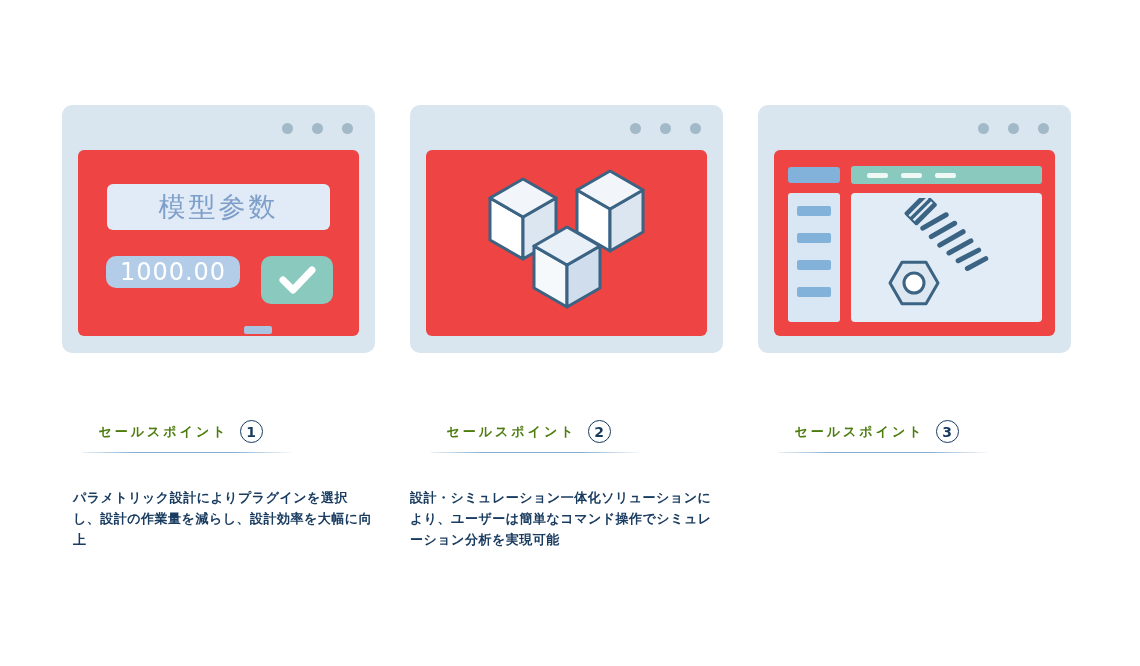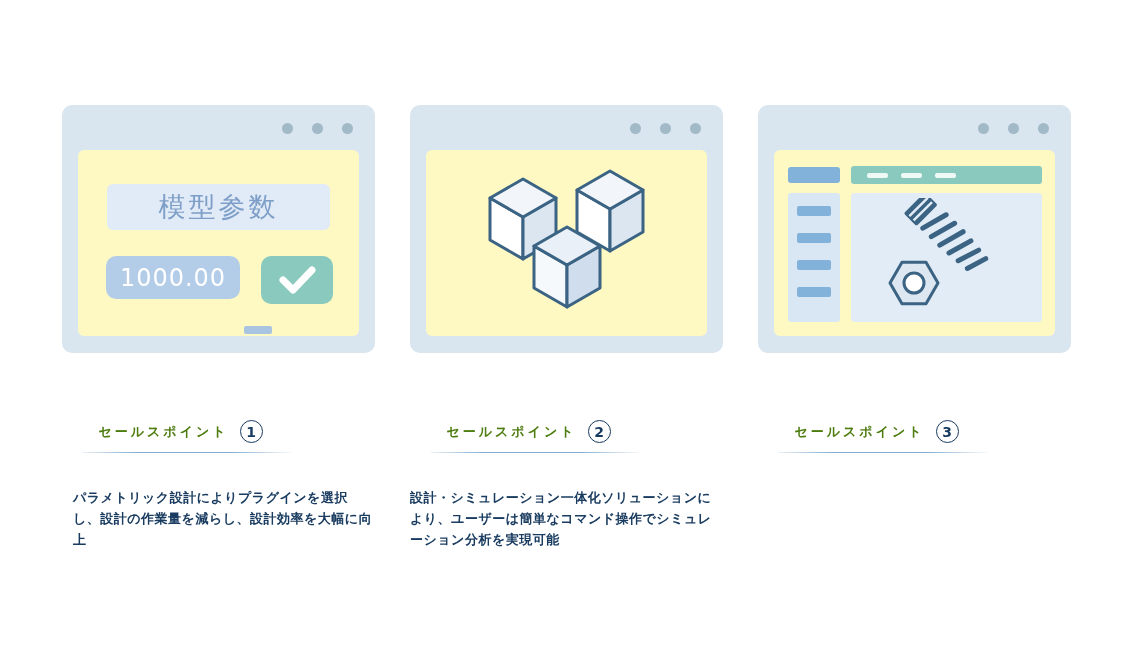--- a/index.html
+++ b/index.html
@@ -10,31 +10,31 @@
   
   .card{
     position:absolute;top:105px;width:313px;height:248px;
     background:#d9e5ef;border-radius:10px;
   }
   .card.c1{left:62px;} .card.c2{left:410px;} .card.c3{left:758px;}
   .dots{position:absolute;top:18px;right:22px;display:flex;gap:19px;}
   .dot{width:11px;height:11px;border-radius:50%;background:#a2b9c8;}
   .panel{
     position:absolute;left:16px;right:16px;top:45px;height:186px;
-    background:#fef9c3;border-radius:6px;
+    background:#ef4444;border-radius:6px;
   }
   
   .param-label{
     position:absolute;left:29px;top:34px;width:223px;height:46px;
     background:#e1eaf7;border-radius:6px;
     display:flex;align-items:center;justify-content:center;
     font-size:27px;letter-spacing:3px;color:#7e9fc8;
   }
   .param-value{
-    position:absolute;left:28px;top:106px;width:134px;height:43px;
+    position:absolute;left:28px;top:106px;width:134px;height:32px;
     background:#b3cce7;border-radius:10px;
     display:flex;align-items:center;justify-content:center;
     font-size:24px;color:#ffffff;letter-spacing:1px;
   }
   .check-box{
     position:absolute;left:183px;top:106px;width:72px;height:48px;
     background:#8ac9bd;border-radius:10px;
     display:flex;align-items:center;justify-content:center;
   }
   .footer-chip{

